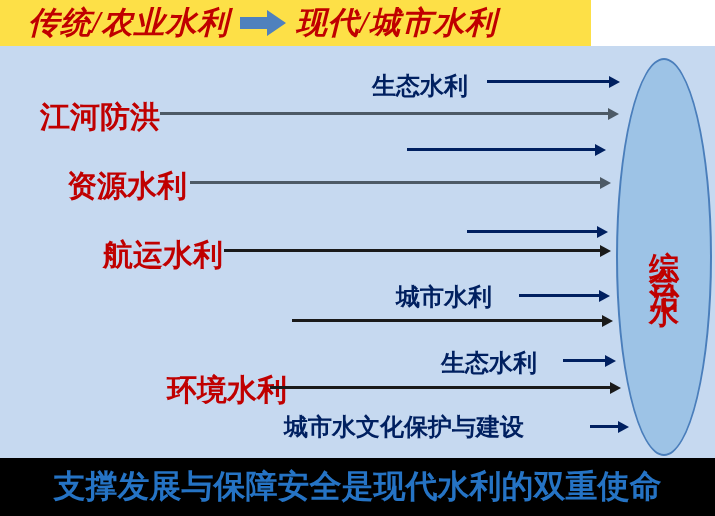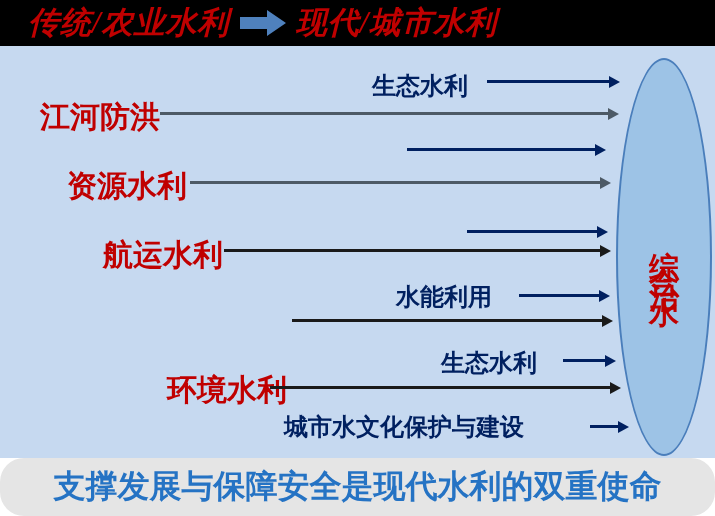--- a/index.html
+++ b/index.html
@@ -5,24 +5,24 @@
   html,body{margin:0;padding:0;background:#ffffff;}
   .page{
     position:relative;
     width:715px;height:516px;
     overflow:hidden;
     font-family:"Liberation Sans","DejaVu Sans",sans-serif;
     background:#ffffff;
   }
   
   .title-bar{
-    position:absolute;left:0;top:0;width:715px;height:46px;
+    position:absolute;left:0;top:0;width:591px;height:46px;
     display:flex;align-items:center;gap:10px;
     padding-left:28px;box-sizing:border-box;
-    background:#000000;
+    background:#fde047;
   }
   .title-text{
     font-family:"Liberation Serif","DejaVu Serif",serif;
     font-size:31px;font-weight:bold;font-style:italic;
     color:#c00000;letter-spacing:1px;white-space:nowrap;
   }
   .block-arrow{display:block;}
   
   .panel{
     position:absolute;left:0;top:46px;width:715px;height:412px;
@@ -59,25 +59,24 @@
   }
   .ellipse-label{
     writing-mode:vertical-rl;text-orientation:upright;
     font-size:30px;font-weight:bold;color:#c00000;
     letter-spacing:15px;line-height:1;
     font-family:"Liberation Serif","DejaVu Serif",serif;
   }
   
   .footer{
     position:absolute;left:0;top:458px;width:715px;height:58px;
-    background:#e5e5e5;
+    background:#000000;
     display:flex;align-items:center;justify-content:center;
     font-size:32px;font-weight:bold;color:#2573c4;
     white-space:nowrap;
-    border-radius:24px;
   }
 </style>
 </head>
 <body>
 
 <div class="page">
 
   <div class="title-bar">
     <span class="title-text">传统/农业水利</span>
     <svg class="block-arrow" width="46" height="26" viewBox="0 0 46 26">
@@ -87,21 +86,21 @@
   </div>
 
   <div class="panel"></div>
 
   <div class="trad" style="left:3px;top:97px">江河防洪</div>
   <div class="trad" style="left:30px;top:166px">资源水利</div>
   <div class="trad" style="left:66px;top:235px">航运水利</div>
   <div class="trad" style="left:130px;top:370px">环境水利</div>
 
   <div class="modern" style="left:372px;top:70px">生态水利</div>
-  <div class="modern" style="left:396px;top:281px">水能利用</div>
+  <div class="modern" style="left:396px;top:281px">城市水利</div>
   <div class="modern" style="left:441px;top:347px">生态水利</div>
   <div class="modern" style="left:284px;top:411px">城市水文化保护与建设</div>
 
   <div class="arrow c-gray" style="left:160px;top:112px;width:448px"></div>
   <div class="arrow c-gray" style="left:190px;top:181px;width:410px"></div>
   <div class="arrow c-black" style="left:224px;top:249px;width:376px"></div>
   <div class="arrow c-black" style="left:292px;top:319px;width:310px"></div>
   <div class="arrow c-black" style="left:270px;top:386px;width:340px"></div>
 
   <div class="arrow c-navy" style="left:487px;top:80px;width:122px"></div>

